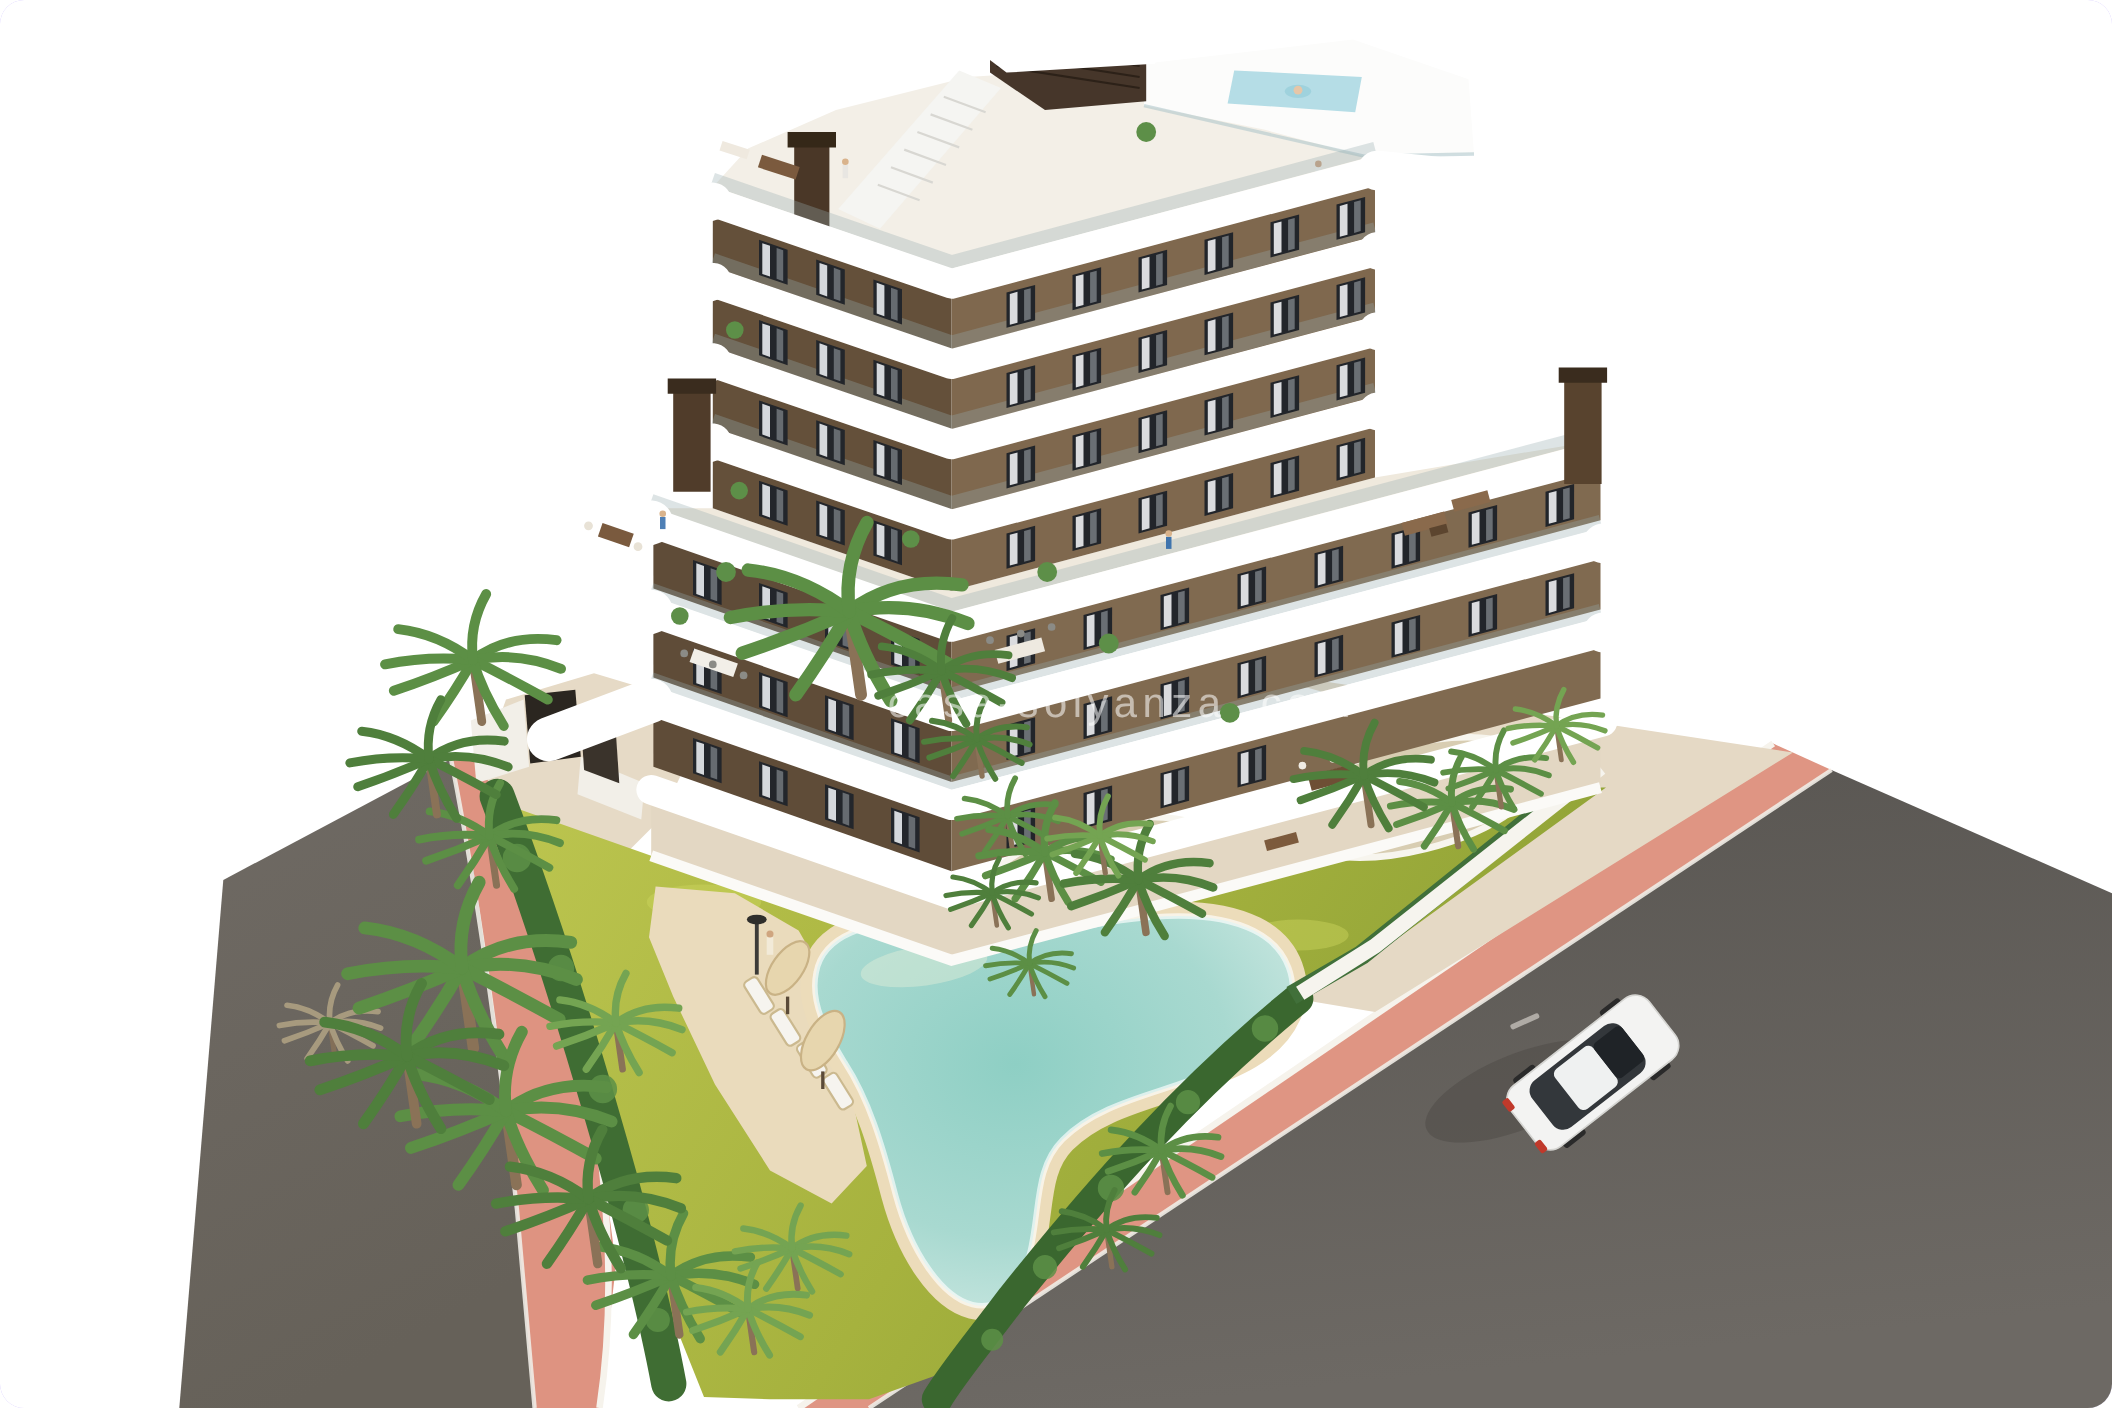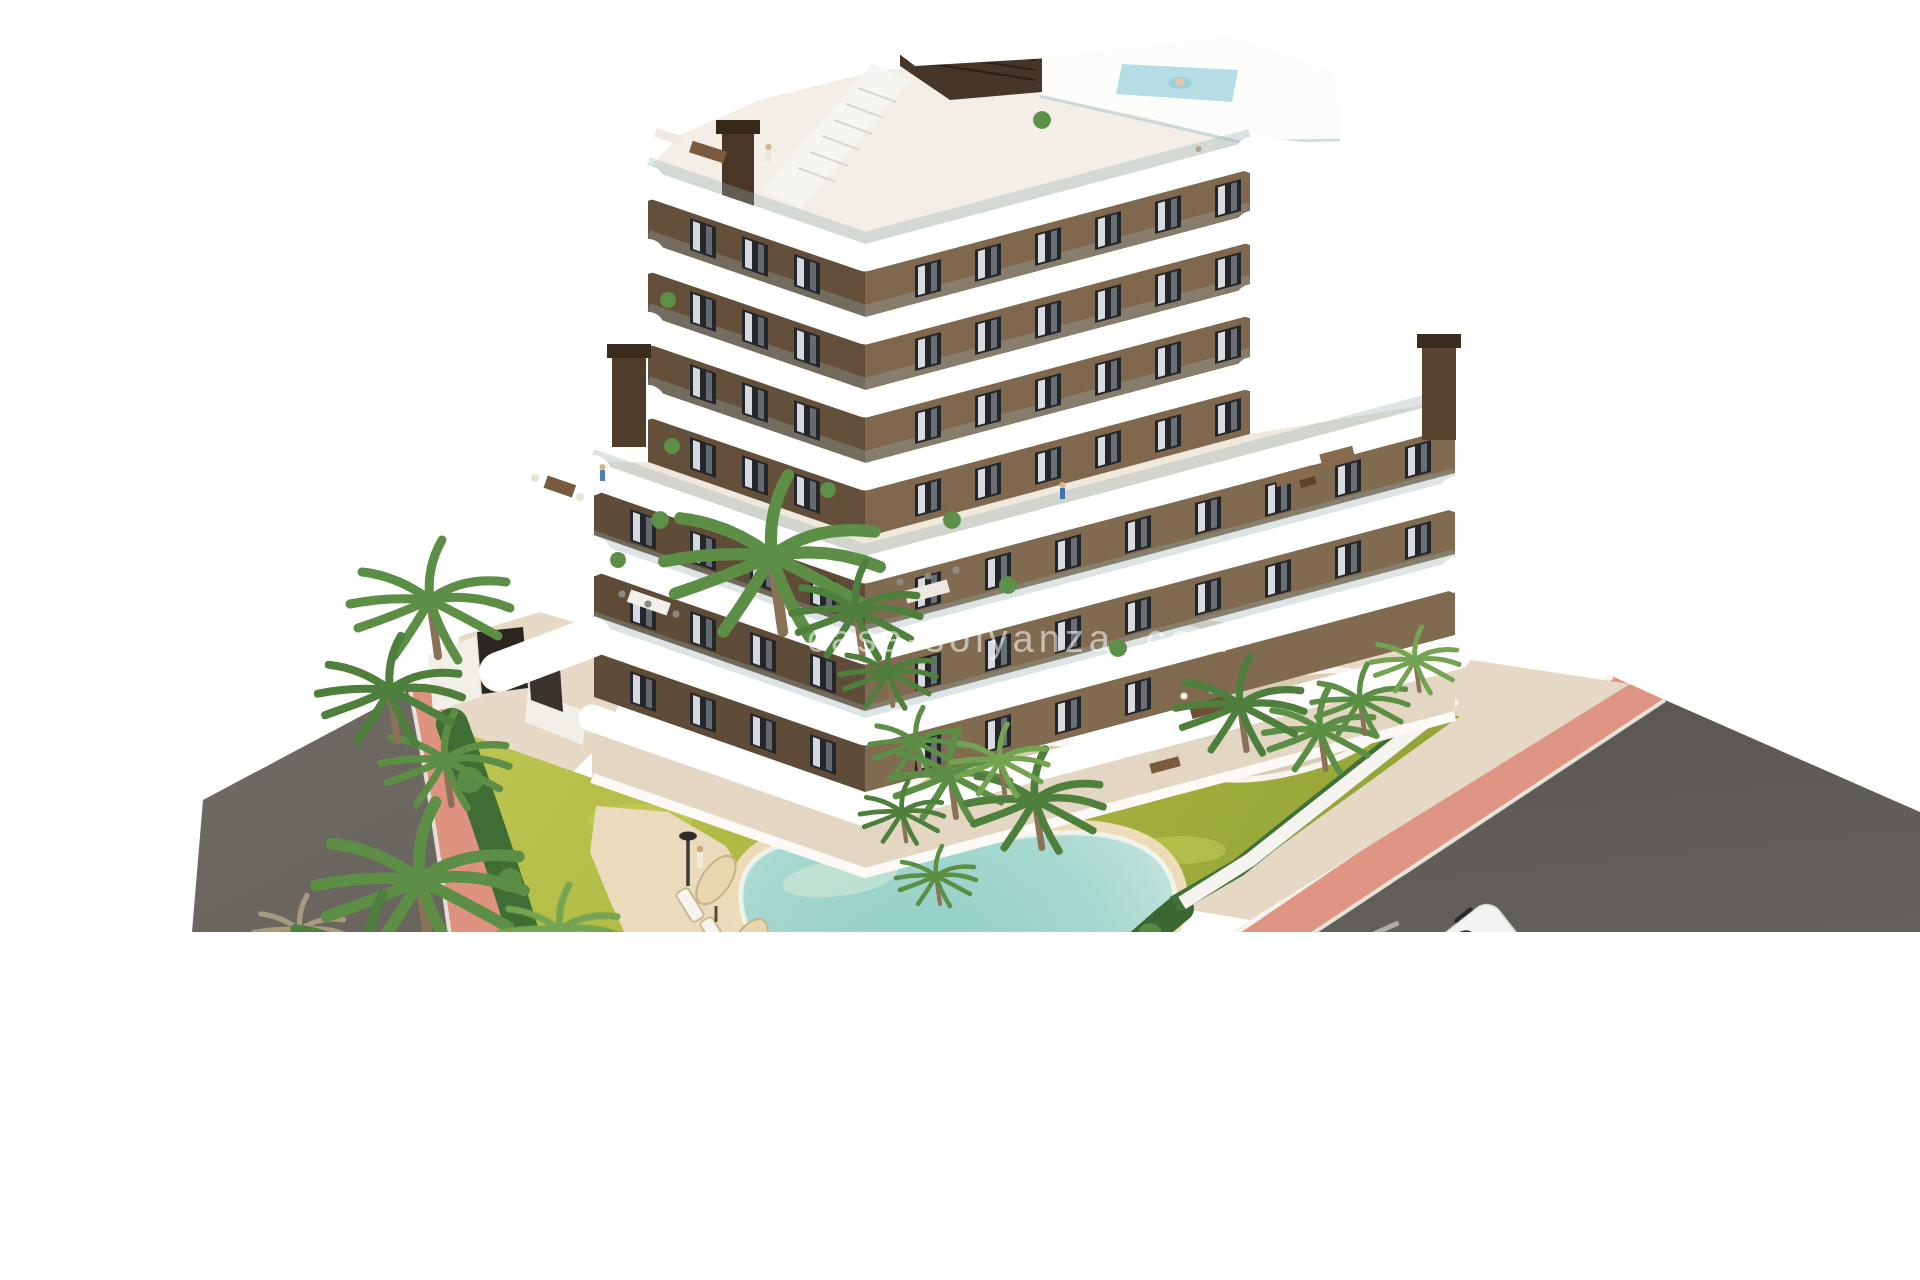--- a/index.html
+++ b/index.html
@@ -1,17 +1,17 @@
 <!DOCTYPE html>
 <html><head>
 <meta charset="utf-8">
 <style>
   html,body{margin:0;padding:0;background:#ffffff;}
-  .stage{width:1920px;height:932px;position:relative;background:#c4b5fd;overflow:hidden;
-         font-family:"Liberation Sans", sans-serif;}
+  .stage{width:1920px;height:1280px;position:relative;background:#c4b5fd;overflow:hidden;
+         font-family:"Liberation Sans", sans-serif;border-radius:22px;}
   .stage svg{position:absolute;left:0;top:0;}
   .watermark{font-family:"Liberation Sans", sans-serif;font-size:38px;letter-spacing:5px;
              fill:rgba(255,255,255,0.55);}
 </style>
 </head>
 <body>
 
 <div class="stage">
 <svg width="1920" height="1280" viewBox="0 0 1920 1280">
   <defs>

